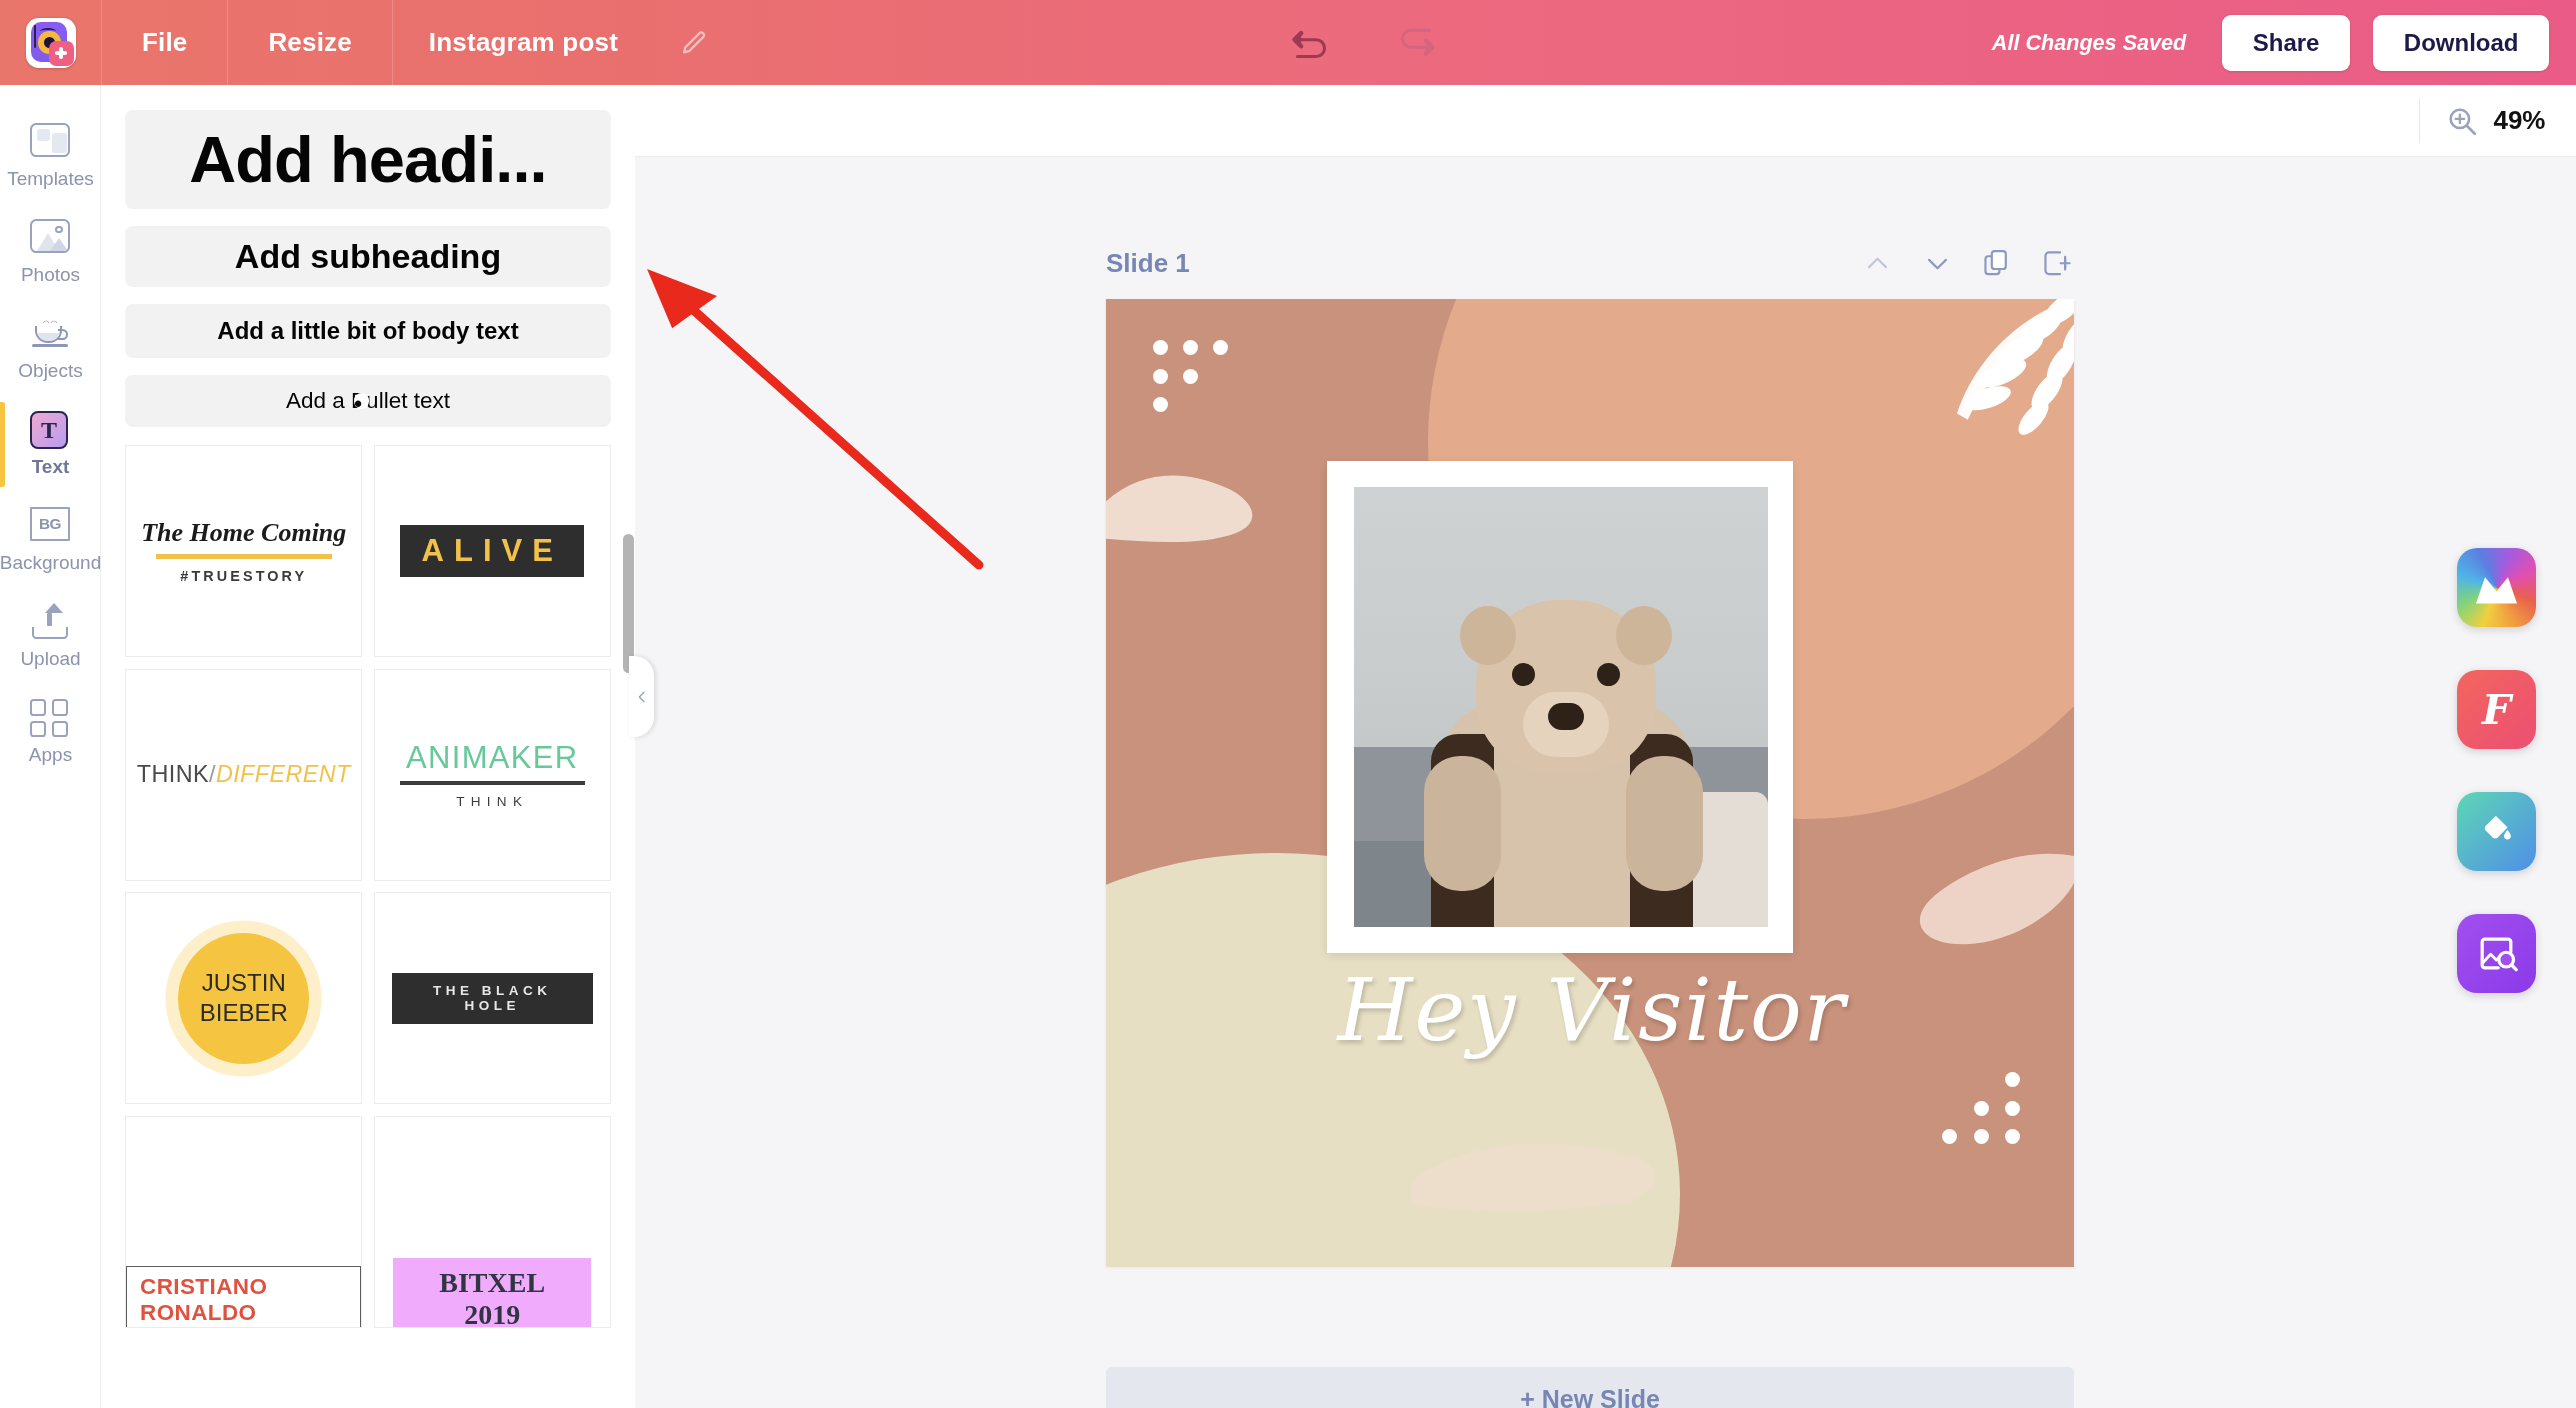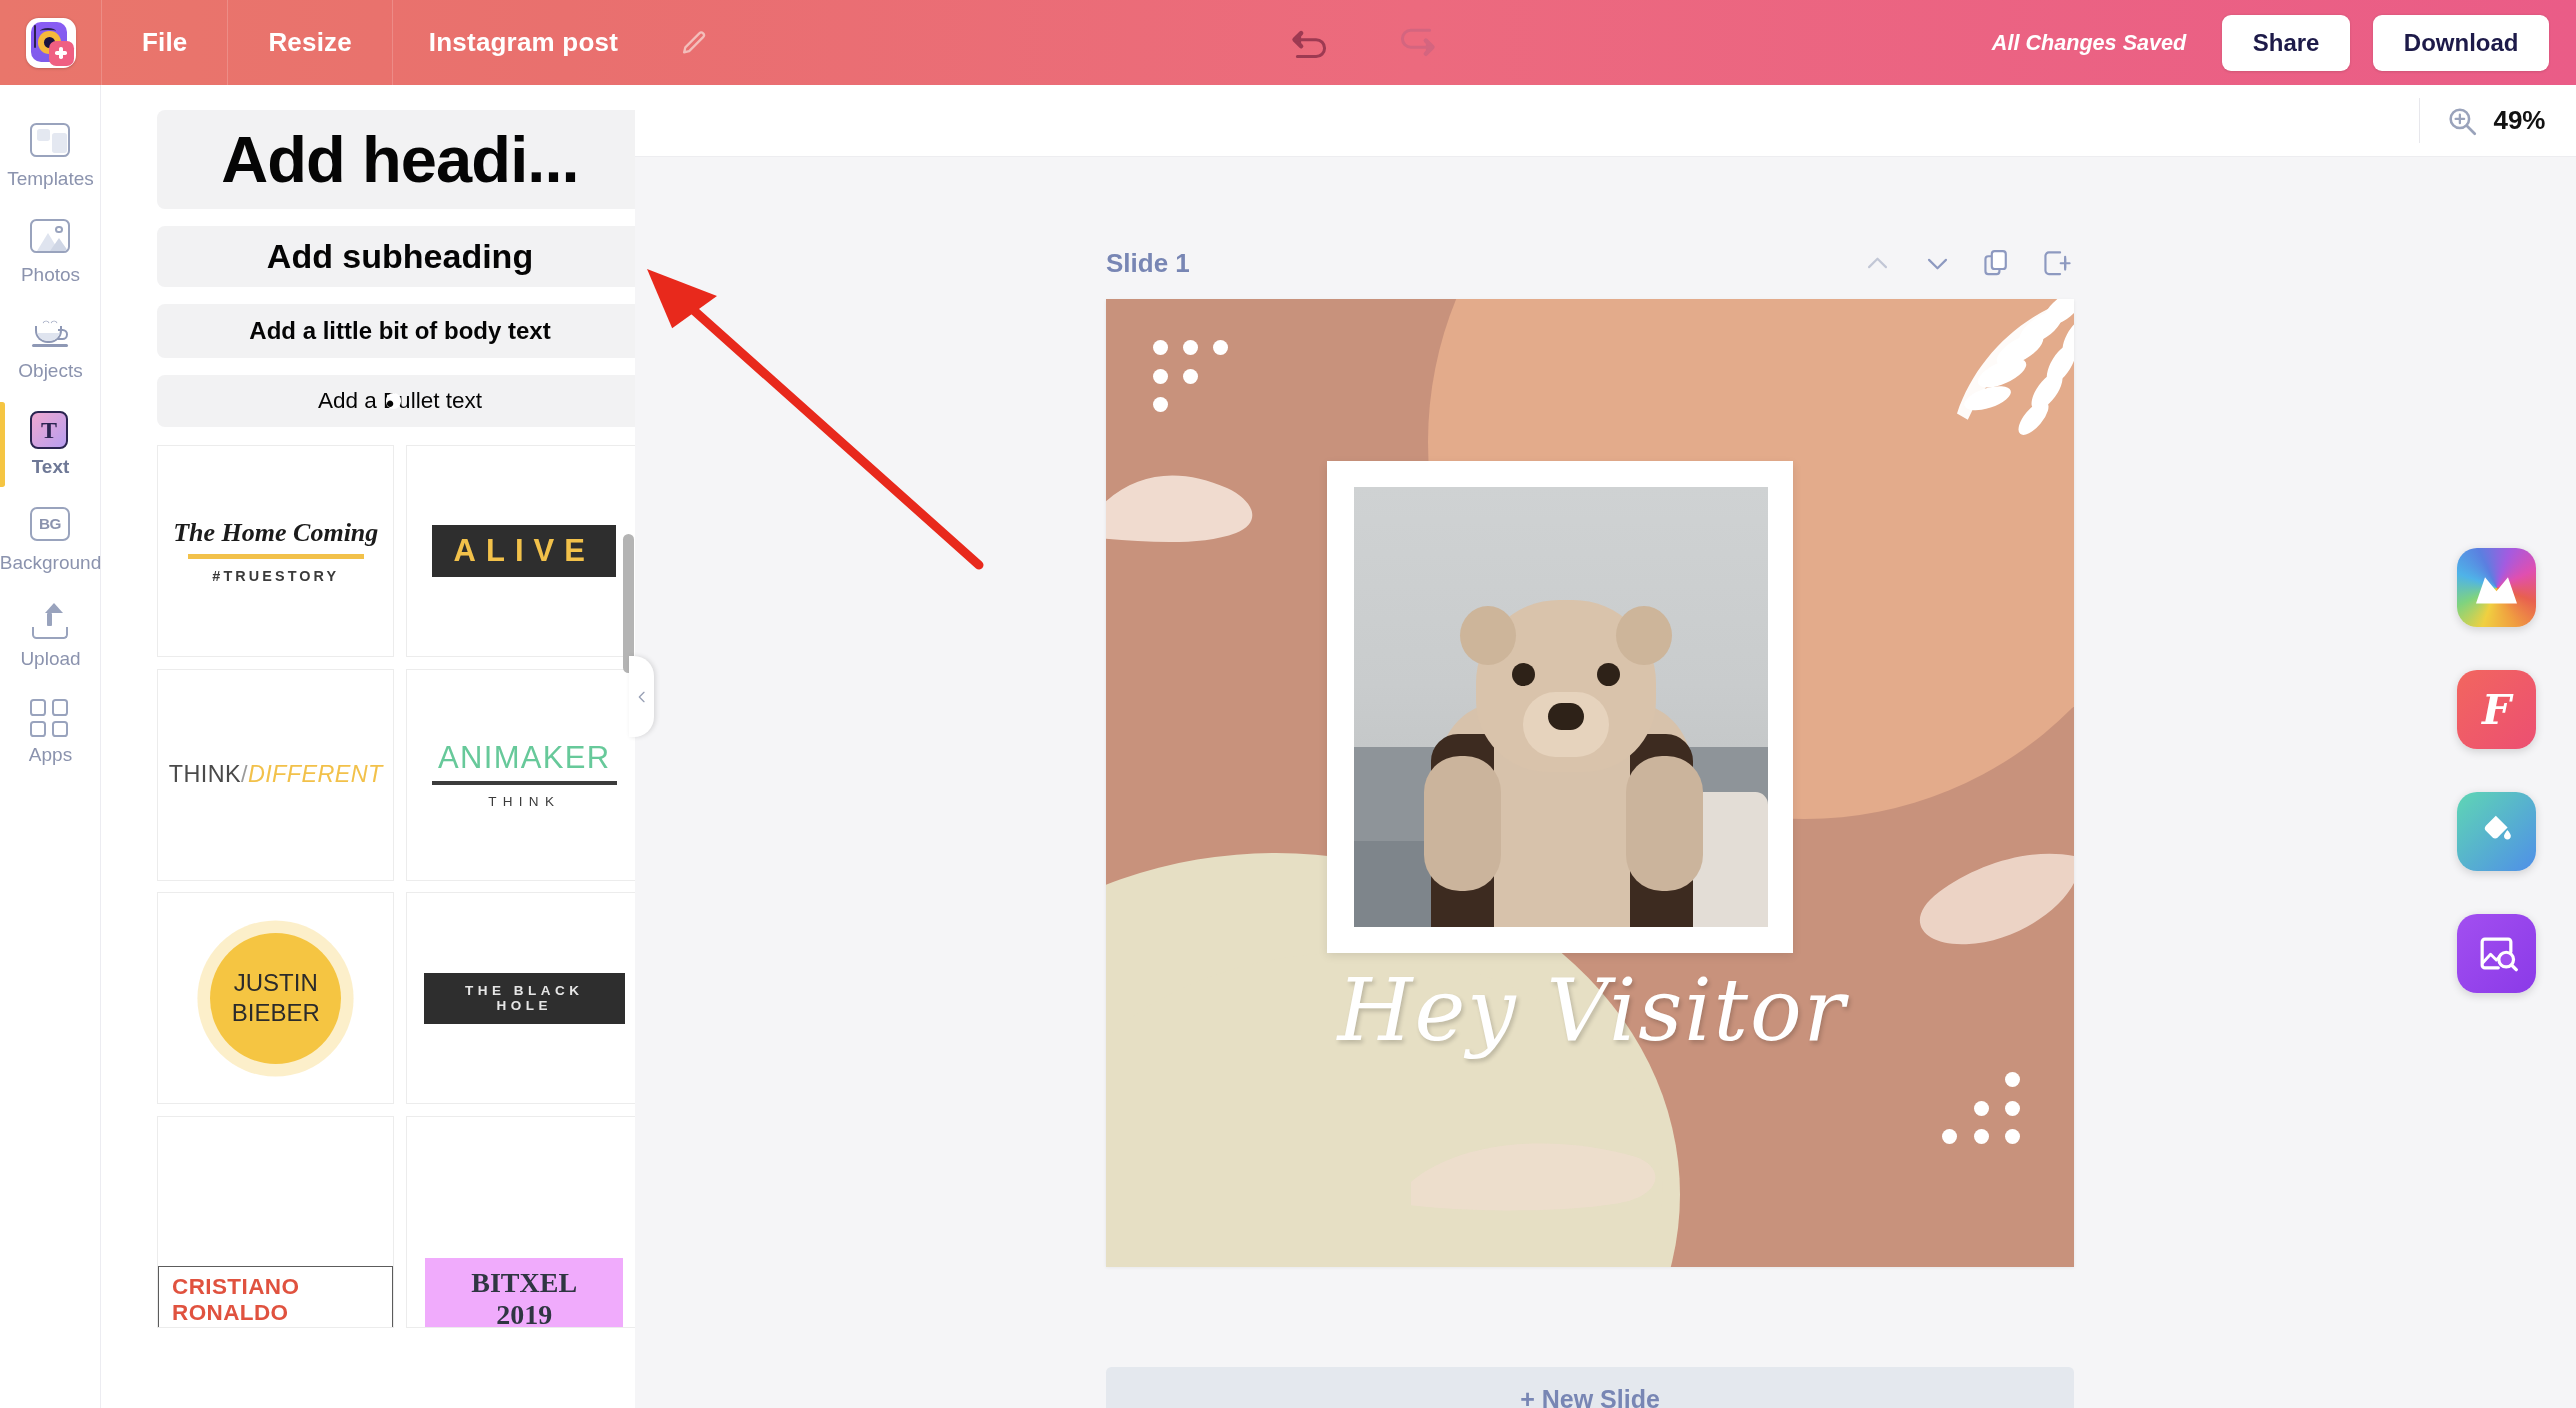--- a/index.html
+++ b/index.html
@@ -118,35 +118,35 @@
   .ic-objects .cup:after{content:"";position:absolute;left:0;bottom:0;width:27px;height:8px;background:#dfe4ef;}
   .ic-objects .handle{position:absolute; right:2.7px; top:13.5px; width:10.8px;height:10.8px;border:2.7px solid #8e98b5;border-left:none;border-radius:0 7.2px 7.2px 0;}
   .ic-objects .saucer{position:absolute; left:1.8px; top:29px; width:36px; height:2.7px; background:#8e98b5; border-radius:1.8px;}
   .ic-objects .steam{position:absolute; left:12.6px; top:1.8px; font-size:11.7px; color:#8e98b5; letter-spacing:0.9px;}
 
   .ic-text { width: 38px; height: 38px; border-radius: 8px; border: 2.7px solid #2a2450;
     background: linear-gradient(135deg,#f0a8d0,#b79ef0);
     display:flex;align-items:center;justify-content:center;
     font-size: 24px; font-weight: 700; color:#2a2450; font-family:"Liberation Serif", serif;}
 
-  .ic-bg { width: 40px; height: 34px; border:2.7px solid #99a3bd; border-radius:7px;
+  .ic-bg { width: 40px; height: 34px; border:2.7px solid #99a3bd; border-radius:1px;
     display:flex;align-items:center;justify-content:center; font-size:15.3px; font-weight:700; color:#8b93ae; letter-spacing:-0.4px;}
 
   .ic-upload { width: 40px; height: 36px; position: relative; }
   .ic-upload .arrow { position:absolute; left:15.3px; top:0; width:0;height:0;border-left:9px solid transparent;border-right:9px solid transparent;border-bottom:10.8px solid #99a3bd;}
   .ic-upload .stem { position:absolute; left:17px; top:10px; width:5.4px;height:12.6px;background:#99a3bd;border-radius:0.9px;}
   .ic-upload .tray { position:absolute; left:1.8px; bottom:0; width:36px;height:12.6px;border:2.7px solid #99a3bd;border-top:none;border-radius:0 0 4.5px 4.5px;}
 
   .ic-apps { width:38px;height:38px; display:grid; grid-template-columns:1fr 1fr; grid-template-rows:1fr 1fr; gap:5.4px;}
   .ic-apps span{ border:2.7px solid #99a3bd; border-radius:3.6px; display:block;}
 
   
   .panel {
     position: absolute; left: 102px; top: 85px; width: 532px; height: 1323px;
-    background: #ffffff; overflow: hidden; margin-left: 32px;
+    background: #ffffff; overflow: hidden;
   }
   .panel-inner { padding: 25px 23.4px 0 23.4px; }
   .txt-btn {
     background: #f2f2f3; border-radius: 8px; display:flex; align-items:center;
     justify-content:center; cursor: pointer; margin-bottom: 17px; color:#050505;
     overflow:hidden; white-space:nowrap;
   }
   .txt-heading { height: 99px; font-size: 65px; font-weight: 800; letter-spacing:-0.9px;}
   .txt-sub { height: 61px; font-size: 34px; font-weight: 800; }
   .txt-body { height: 54px; font-size: 24px; font-weight: 800; }

